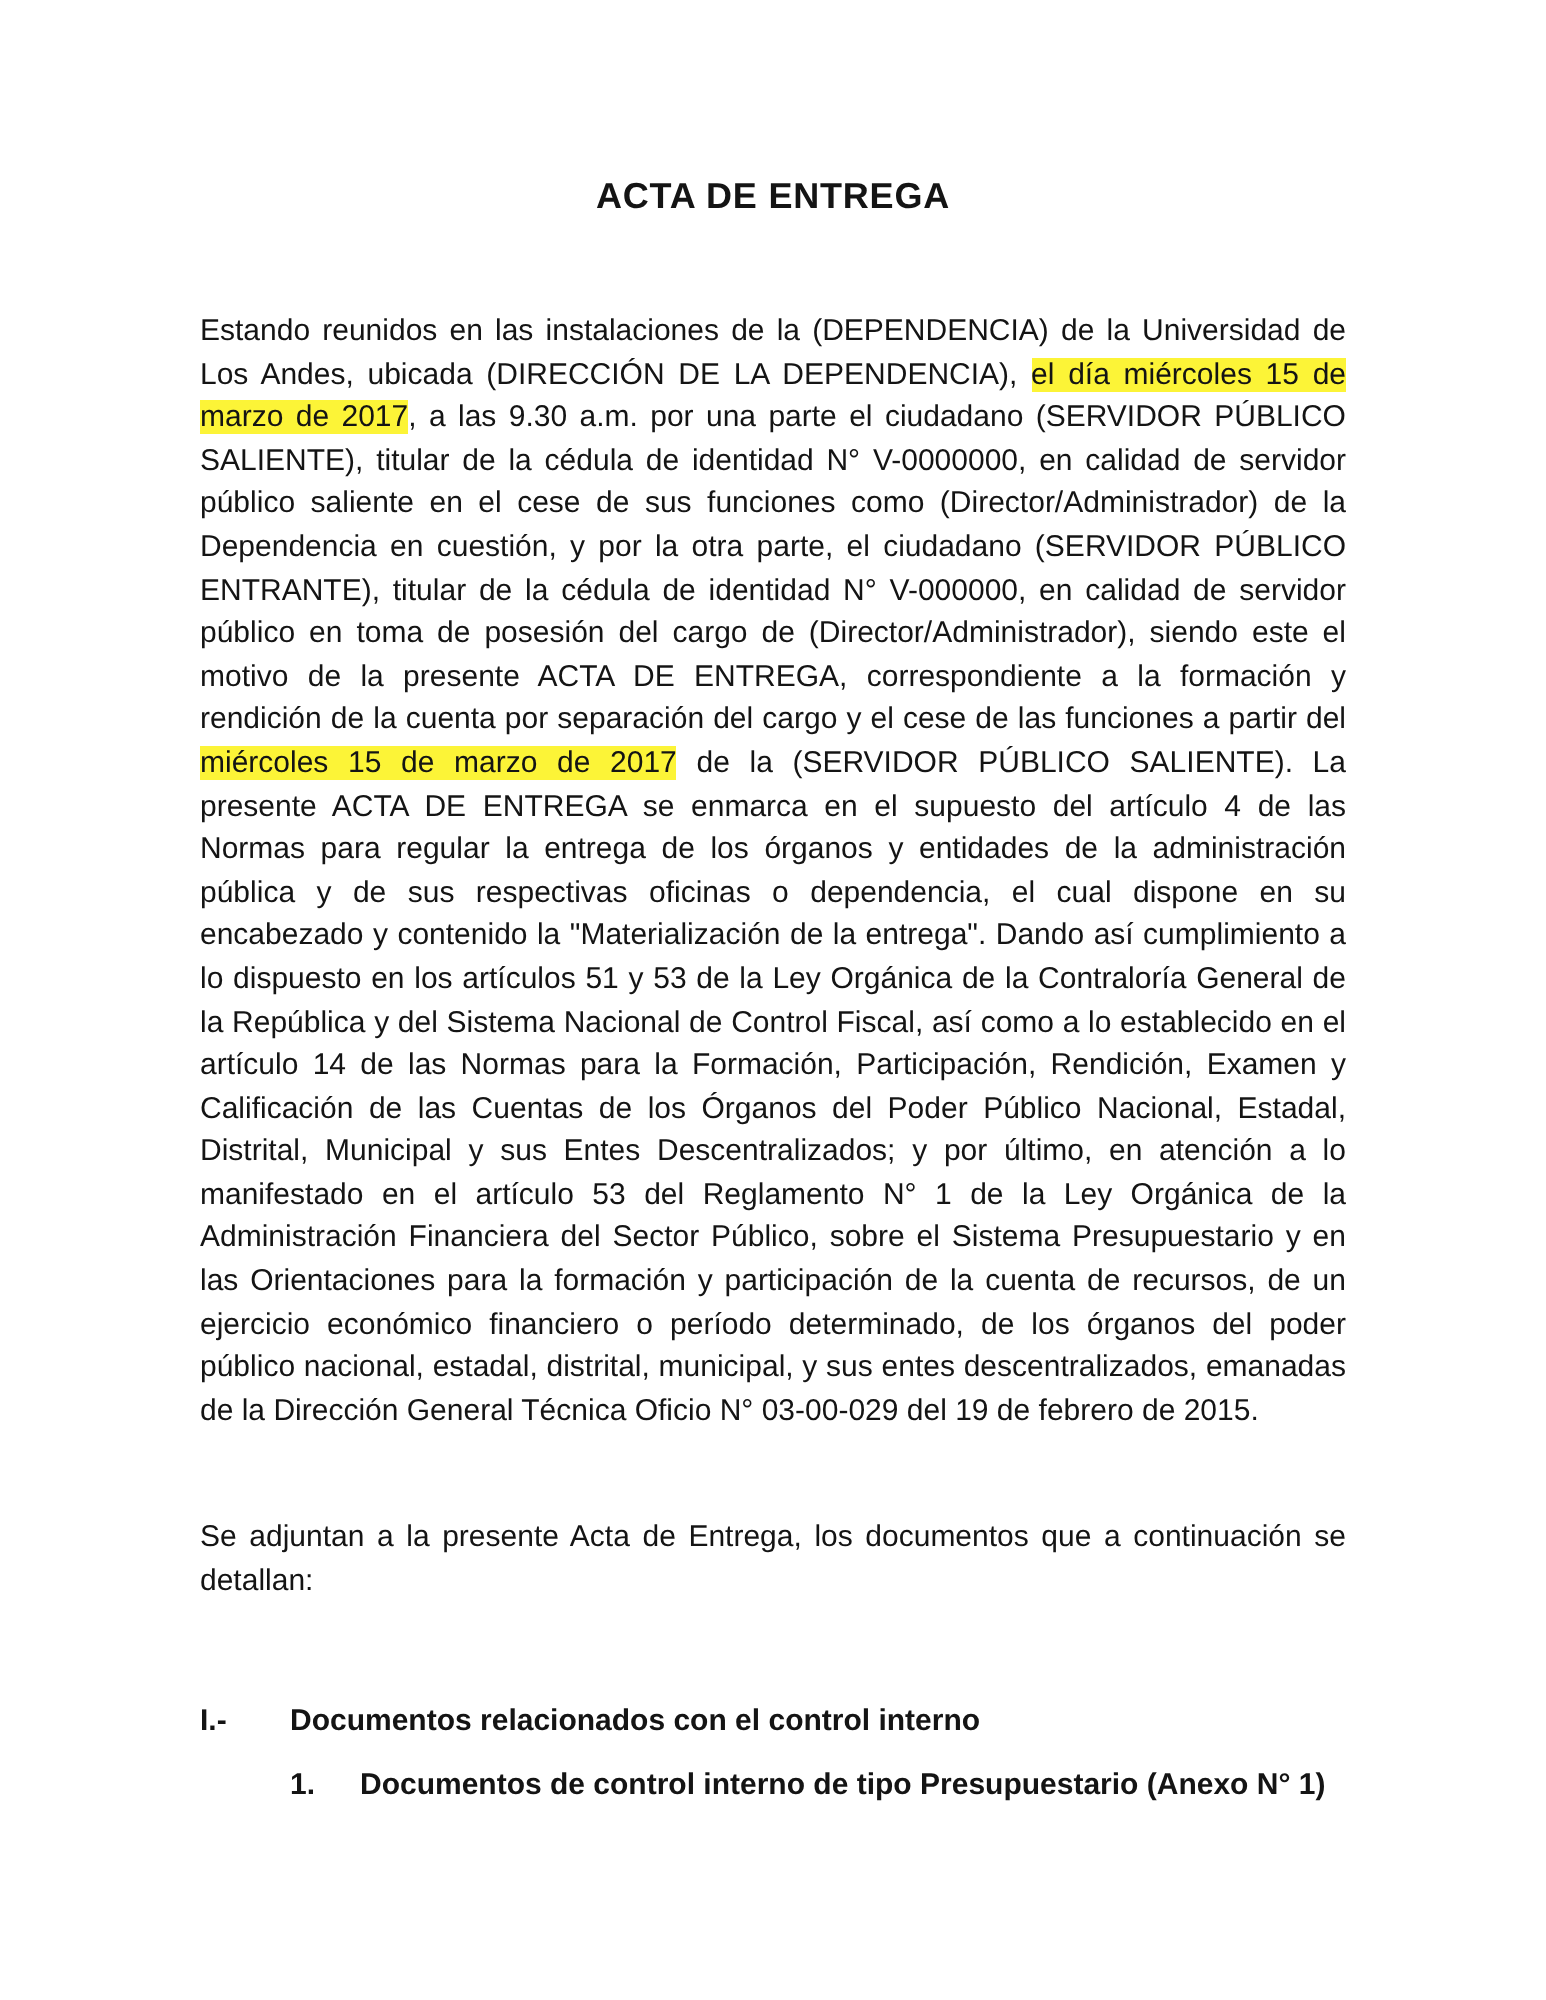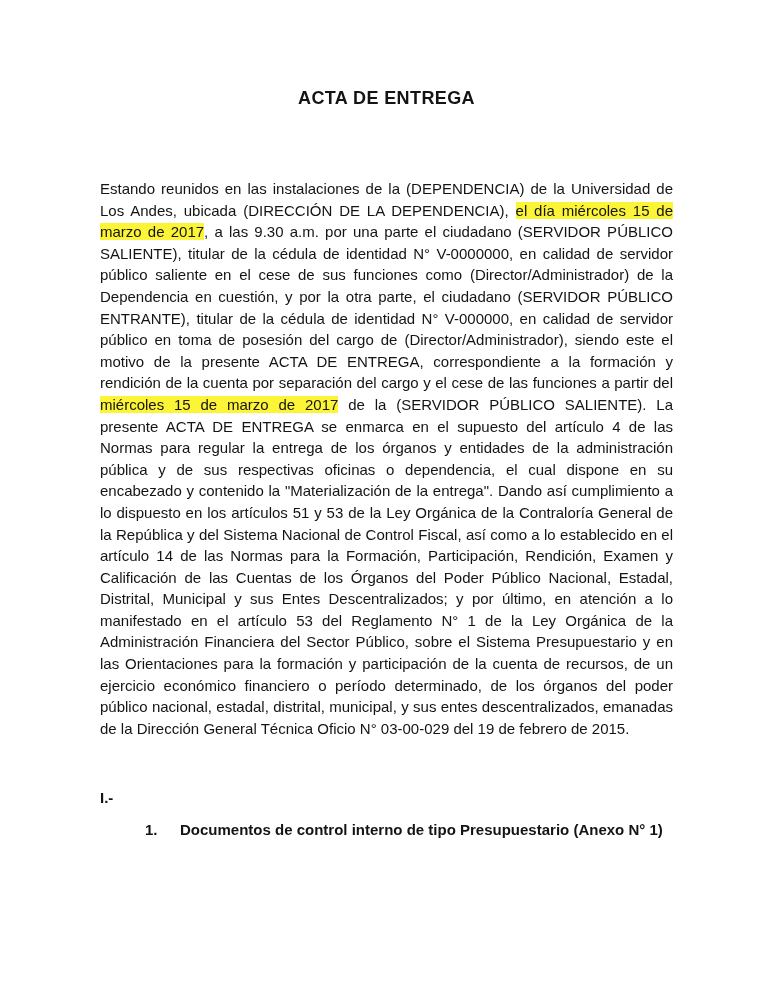--- a/index.html
+++ b/index.html
@@ -25,21 +25,21 @@
     font-weight: bold;
     letter-spacing: 0.4px;
     margin: 0;
   }
   .body-text {
     font-size: 15px;
     line-height: 21.6px;
     text-align: justify;
   }
   .main-paragraph {
-    margin-top: 69px;
+    margin-top: 46px;
   }
   .hl {
     background: var(--hl, #fcf437);
   }
   .attach-paragraph {
     margin-top: 42px;
   }
   .section-heading {
     margin-top: 50px;
     display: flex;
@@ -70,23 +70,25 @@
 </style>
 </head>
 <body>
 
 <div class="page" style="color: rgb(20, 20, 20); background: rgb(255, 255, 255);">
 
   <h1 class="doc-title">ACTA DE ENTREGA</h1>
 
   <p class="body-text main-paragraph"><span>Estando reunidos en las instalaciones de la (DEPENDENCIA) de la Universidad de Los Andes, ubicada (DIRECCIÓN DE LA DEPENDENCIA), </span><span class="hl">el día miércoles 15 de marzo de 2017</span><span>, a las 9.30 a.m. por una parte el ciudadano (SERVIDOR PÚBLICO SALIENTE), titular de la cédula de identidad N° V-0000000, en calidad de servidor público saliente en el cese de sus funciones como (Director/Administrador) de la Dependencia en cuestión, y por la otra parte, el ciudadano (SERVIDOR PÚBLICO ENTRANTE), titular de la cédula de identidad N° V-000000, en calidad de servidor público en toma de posesión del cargo de (Director/Administrador), siendo este el motivo de la presente ACTA DE ENTREGA, correspondiente a la formación y rendición de la cuenta por separación del cargo y el cese de las funciones a partir del </span><span class="hl">miércoles 15 de marzo de 2017</span><span> de la (SERVIDOR PÚBLICO SALIENTE). La presente ACTA DE ENTREGA se enmarca en el supuesto del artículo 4 de las Normas para regular la entrega de los órganos y entidades de la administración pública y de sus respectivas oficinas o dependencia, el cual dispone en su encabezado y contenido la "Materialización de la entrega". Dando así cumplimiento a lo dispuesto en los artículos 51 y 53 de la Ley Orgánica de la Contraloría General de la República y del Sistema Nacional de Control Fiscal, así como a lo establecido en el artículo 14 de las Normas para la Formación, Participación, Rendición, Examen y Calificación de las Cuentas de los Órganos del Poder Público Nacional, Estadal, Distrital, Municipal y sus Entes Descentralizados; y por último, en atención a lo manifestado en el artículo 53 del Reglamento N° 1 de la Ley Orgánica de la Administración Financiera del Sector Público, sobre el Sistema Presupuestario y en las Orientaciones para la formación y participación de la cuenta de recursos, de un ejercicio económico financiero o período determinado, de los órganos del poder público nacional, estadal, distrital, municipal, y sus entes descentralizados, emanadas de la Dirección General Técnica Oficio N° 03-00-029 del 19 de febrero de 2015.</span></p>
 
+  <p class="body-text attach-paragraph">Se adjuntan a la presente Acta de Entrega, los documentos que a continuación se detallan:</p>
 
   <div class="section-heading">
     <span class="section-numeral">I.-</span>
+    <span class="section-label">Documentos relacionados con el control interno</span>
   </div>
 
   <div class="list-item">
     <span class="item-number">1.</span>
     <span class="item-text">
       <span class="item-bold">Documentos de control interno de tipo Presupuestario</span><span class="item-suffix"> (Anexo N° 1)</span>
     </span>
   </div>
 
 </div>

